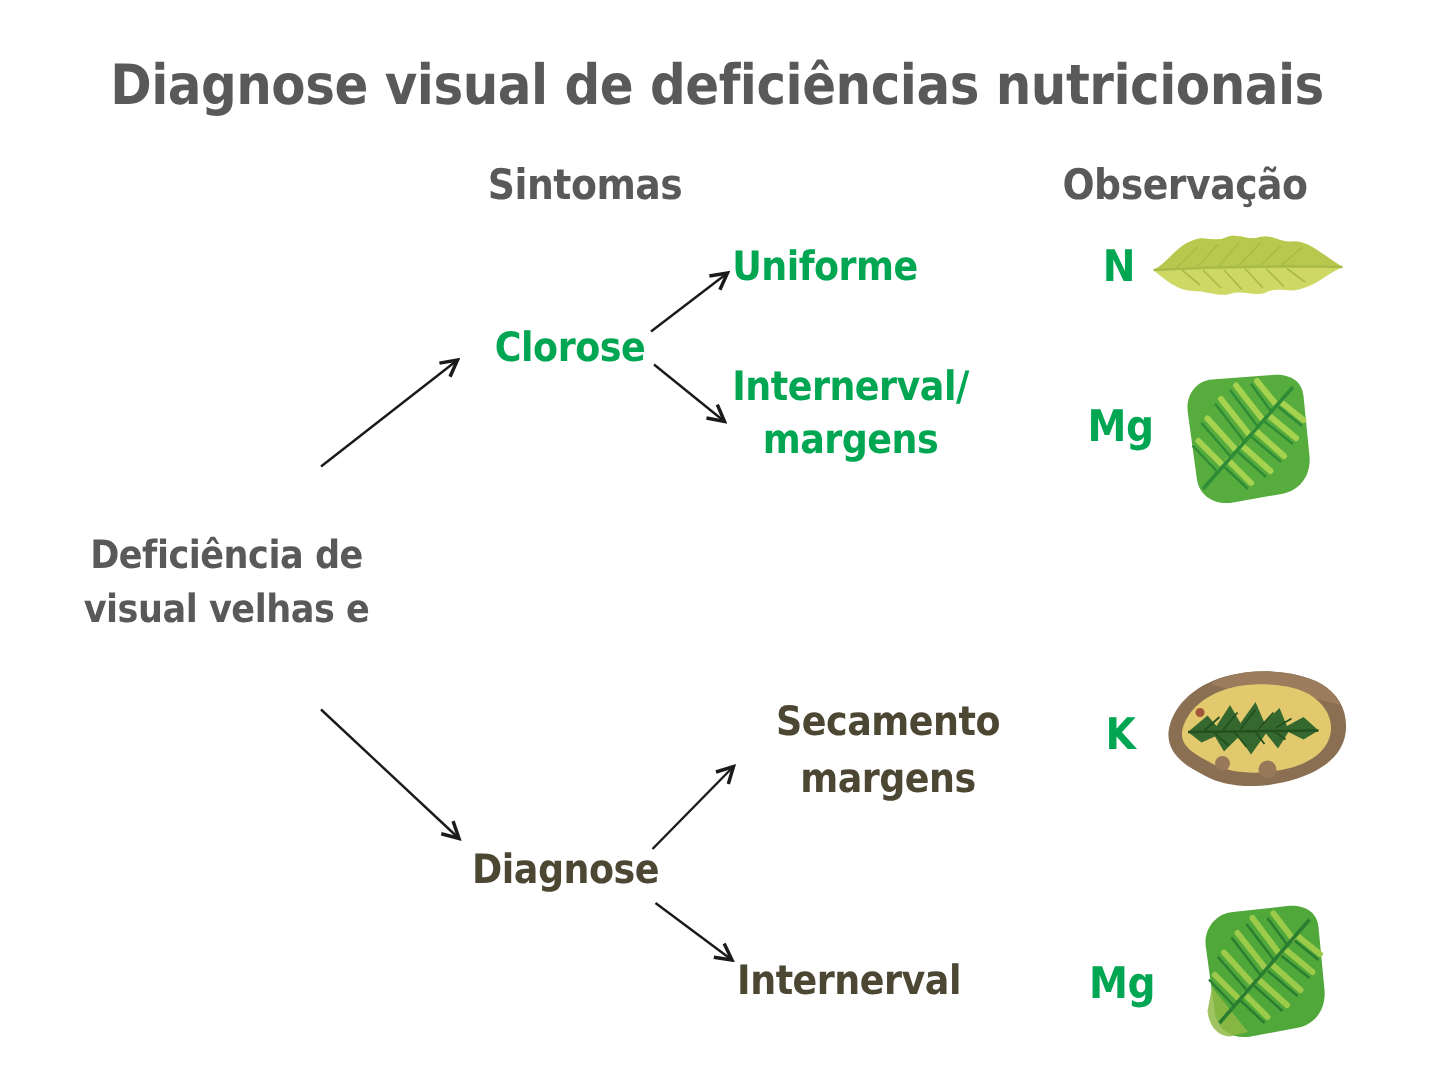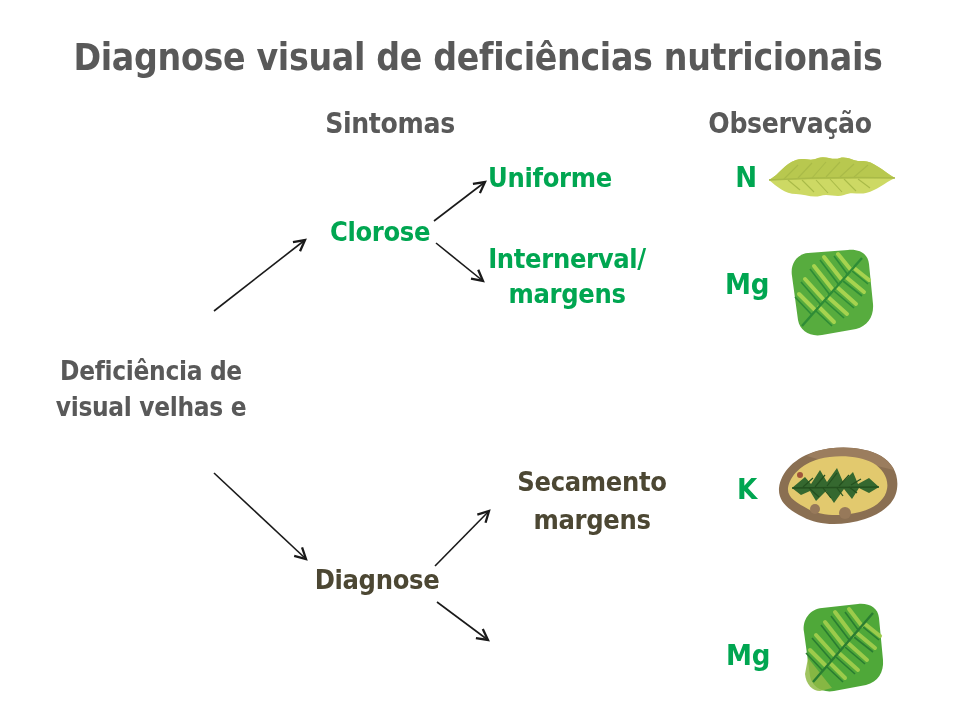--- a/index.html
+++ b/index.html
@@ -65,20 +65,21 @@
   <div class="label green node" style="left:567px;top:276px;">
     <div>Internerval/</div>
     <div>margens</div>
   </div>
 
   <div class="label olive node" style="left:377px;top:580px;">Diagnose</div>
   <div class="label olive sec" style="left:592px;top:501px;">
     <div>Secamento</div>
     <div>margens</div>
   </div>
+  <div class="label olive node" style="left:566px;top:654px;">Internerval</div>
 
   <div class="label green elem" style="left:746px;top:177px;">N</div>
   <div class="label green elem" style="left:747px;top:284px;">Mg</div>
   <div class="label green elem" style="left:747px;top:489px;">K</div>
   <div class="label green elem" style="left:748px;top:655px;">Mg</div>
 
   <svg class="leaf" style="left:766px;top:150px;" width="132" height="56" viewBox="0 0 132 56">
     <path d="M3,30 C14,24 18,14 30,10 C38,7 44,12 52,8 C60,5 66,11 74,8 C82,6 88,12 96,11 C106,10 116,20 129,28 C118,33 112,40 100,43 C92,45 86,41 78,45 C70,48 62,43 54,46 C46,48 38,44 30,44 C19,44 10,36 3,30 Z" fill="#cdd964"></path>
     <path d="M3,30 C14,24 18,14 30,10 C38,7 44,12 52,8 C60,5 66,11 74,8 C82,6 88,12 96,11 C106,10 116,20 129,28 L3,30 Z" fill="#b8c84f"></path>
     <g stroke="#a9ba48" stroke-width="1.1" fill="none">

